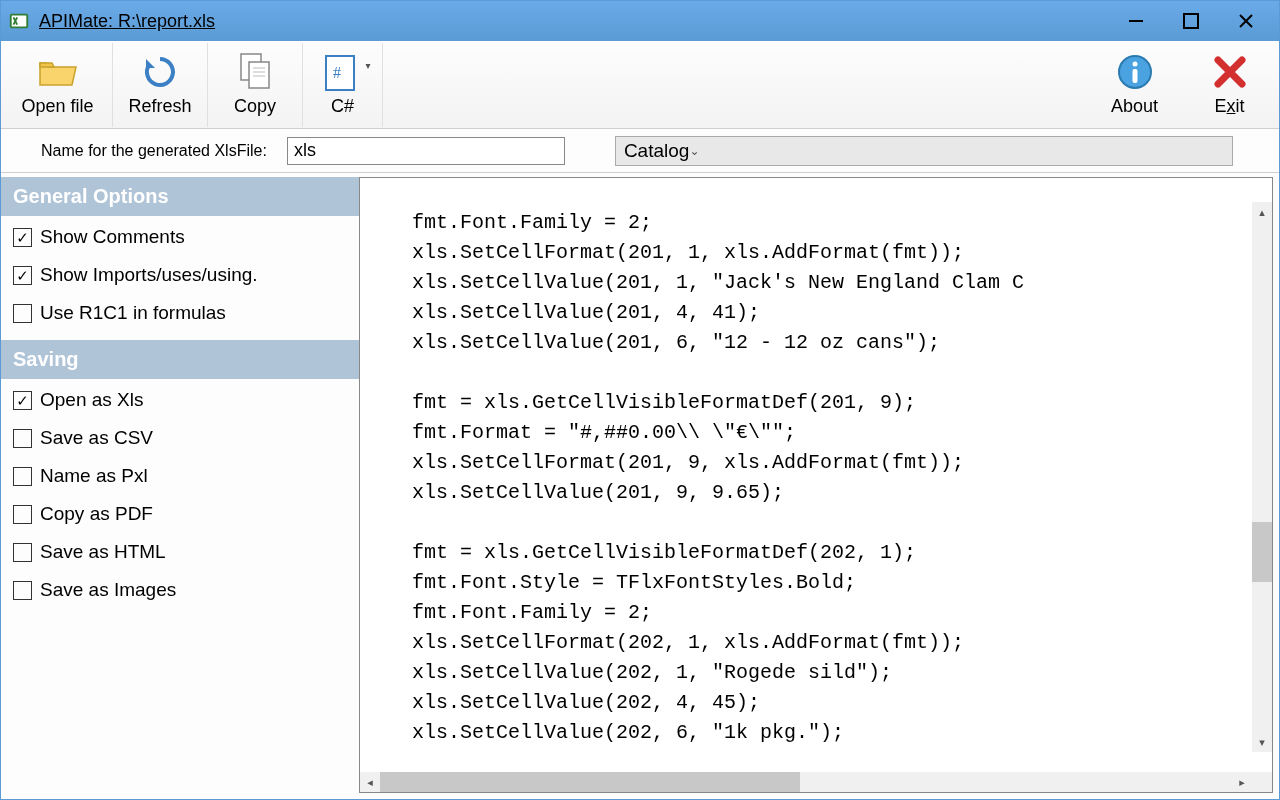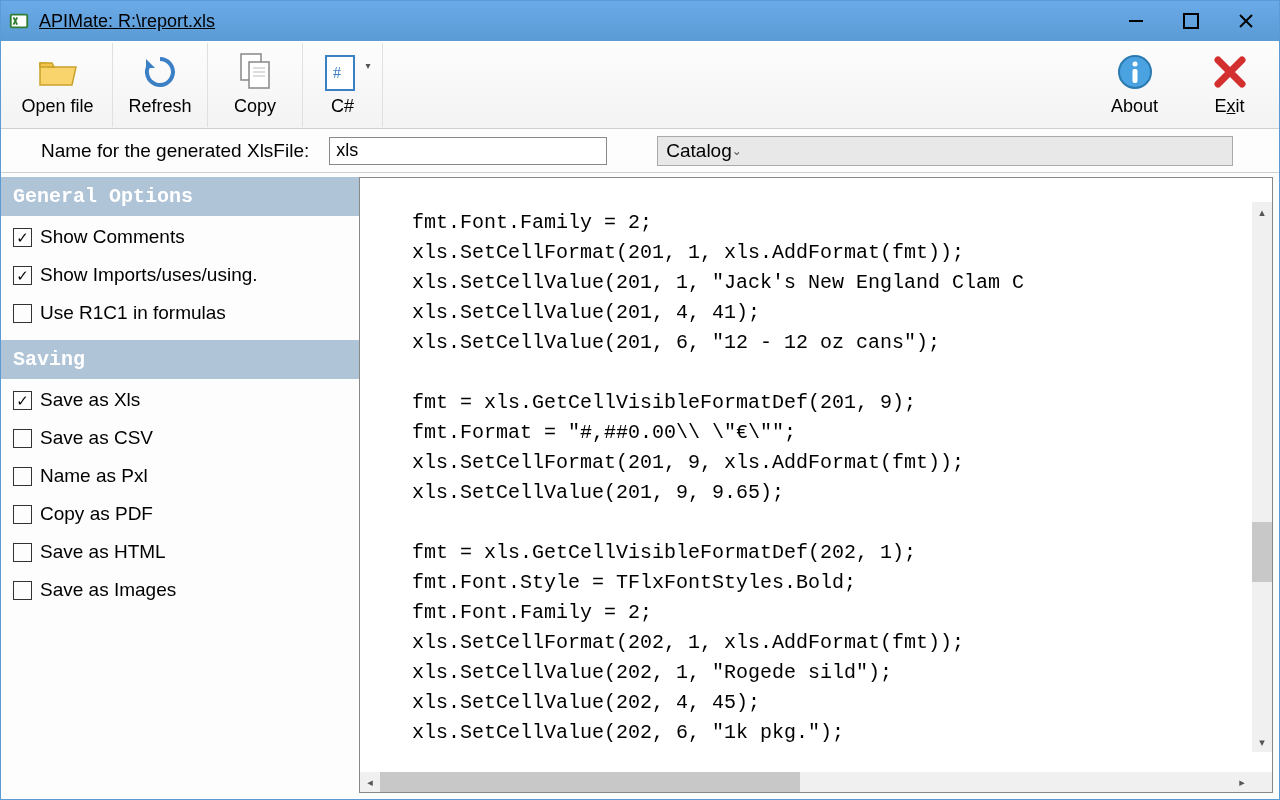--- a/index.html
+++ b/index.html
@@ -81,21 +81,21 @@
 .under-toolbar {
   height: 44px;
   background: #fdfdfd;
   border-bottom: 1px solid #d0d0d0;
   display: flex;
   align-items: center;
   padding: 0 10px;
   gap: 20px;
 }
 .name-label {
-  font-size: 19px;
+  font-size: 16px;
   padding-left: 30px;
 }
 .name-input {
   width: 278px;
   height: 28px;
   border: 1px solid #888;
   padding: 2px 6px;
   font-size: 18px;
   font-family: inherit;
 }
@@ -124,21 +124,20 @@
   display: flex;
   flex-direction: column;
   padding-top: 4px;
 }
 .section-header {
   background: #b0c4d8;
   color: #fff;
   font-size: 20px;
   font-weight: 600;
   padding: 8px 12px;
-  font-family: Liberation Mono, monospace;
 }
 .section-body {
   padding: 10px 12px 16px 12px;
   display: flex;
   flex-direction: column;
   gap: 16px;
 }
 .cb-row {
   display: flex;
   align-items: center;
@@ -332,21 +331,21 @@
           </div>
           <div class="cb-row">
             <div class="cb"></div>
             <span>Use R1C1 in formulas</span>
           </div>
         </div>
       <div class="section-header">Saving</div>
       <div class="section-body" id="saving-body">
           <div class="cb-row">
             <div class="cb">✓</div>
-            <span>Save as Xls</span>
+            <span>Open as Xls</span>
           </div>
           <div class="cb-row">
             <div class="cb"></div>
             <span>Save as CSV</span>
           </div>
           <div class="cb-row">
             <div class="cb"></div>
             <span>Name as Pxl</span>
           </div>
           <div class="cb-row">

